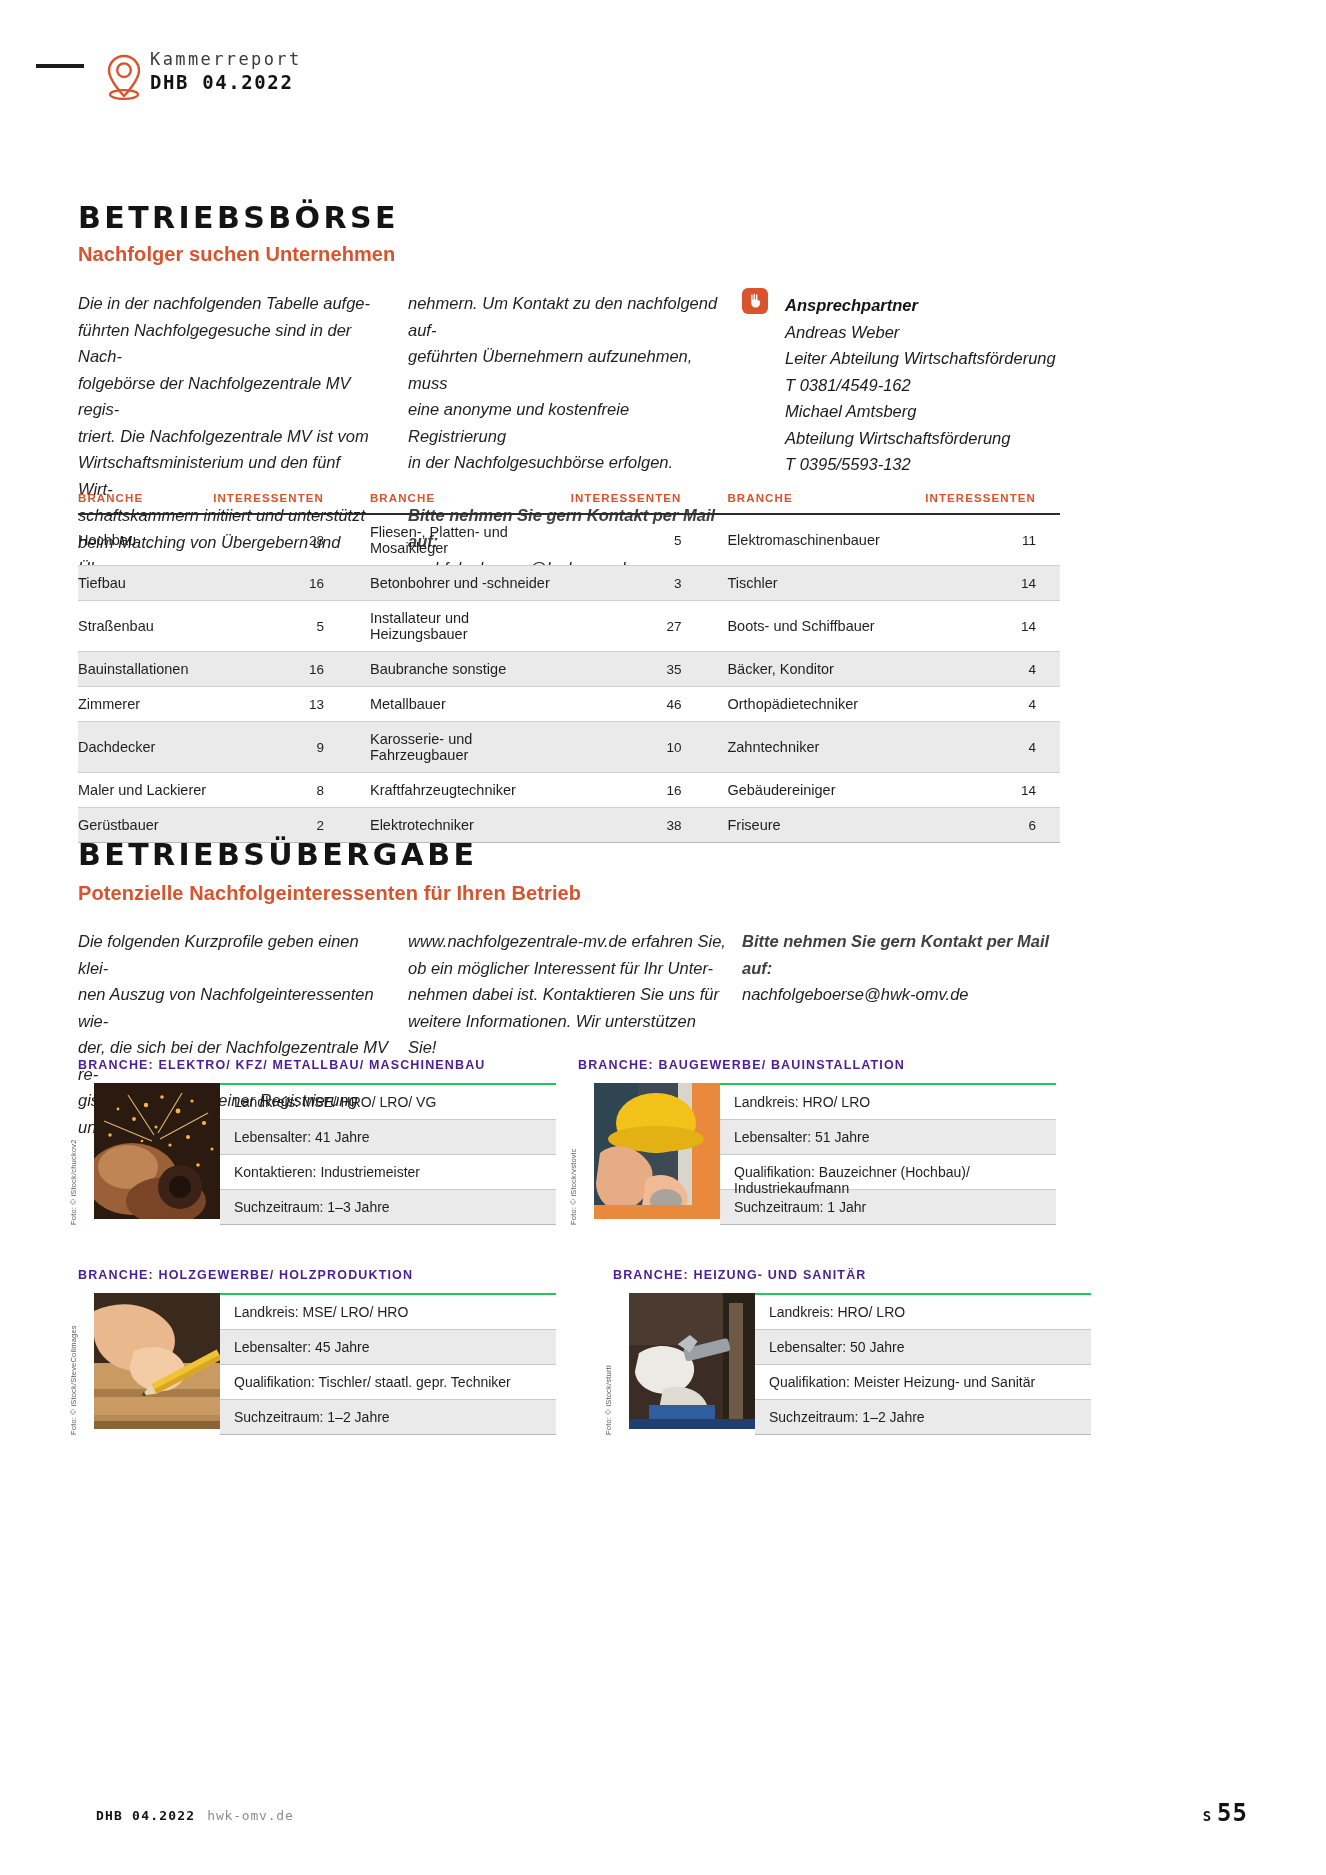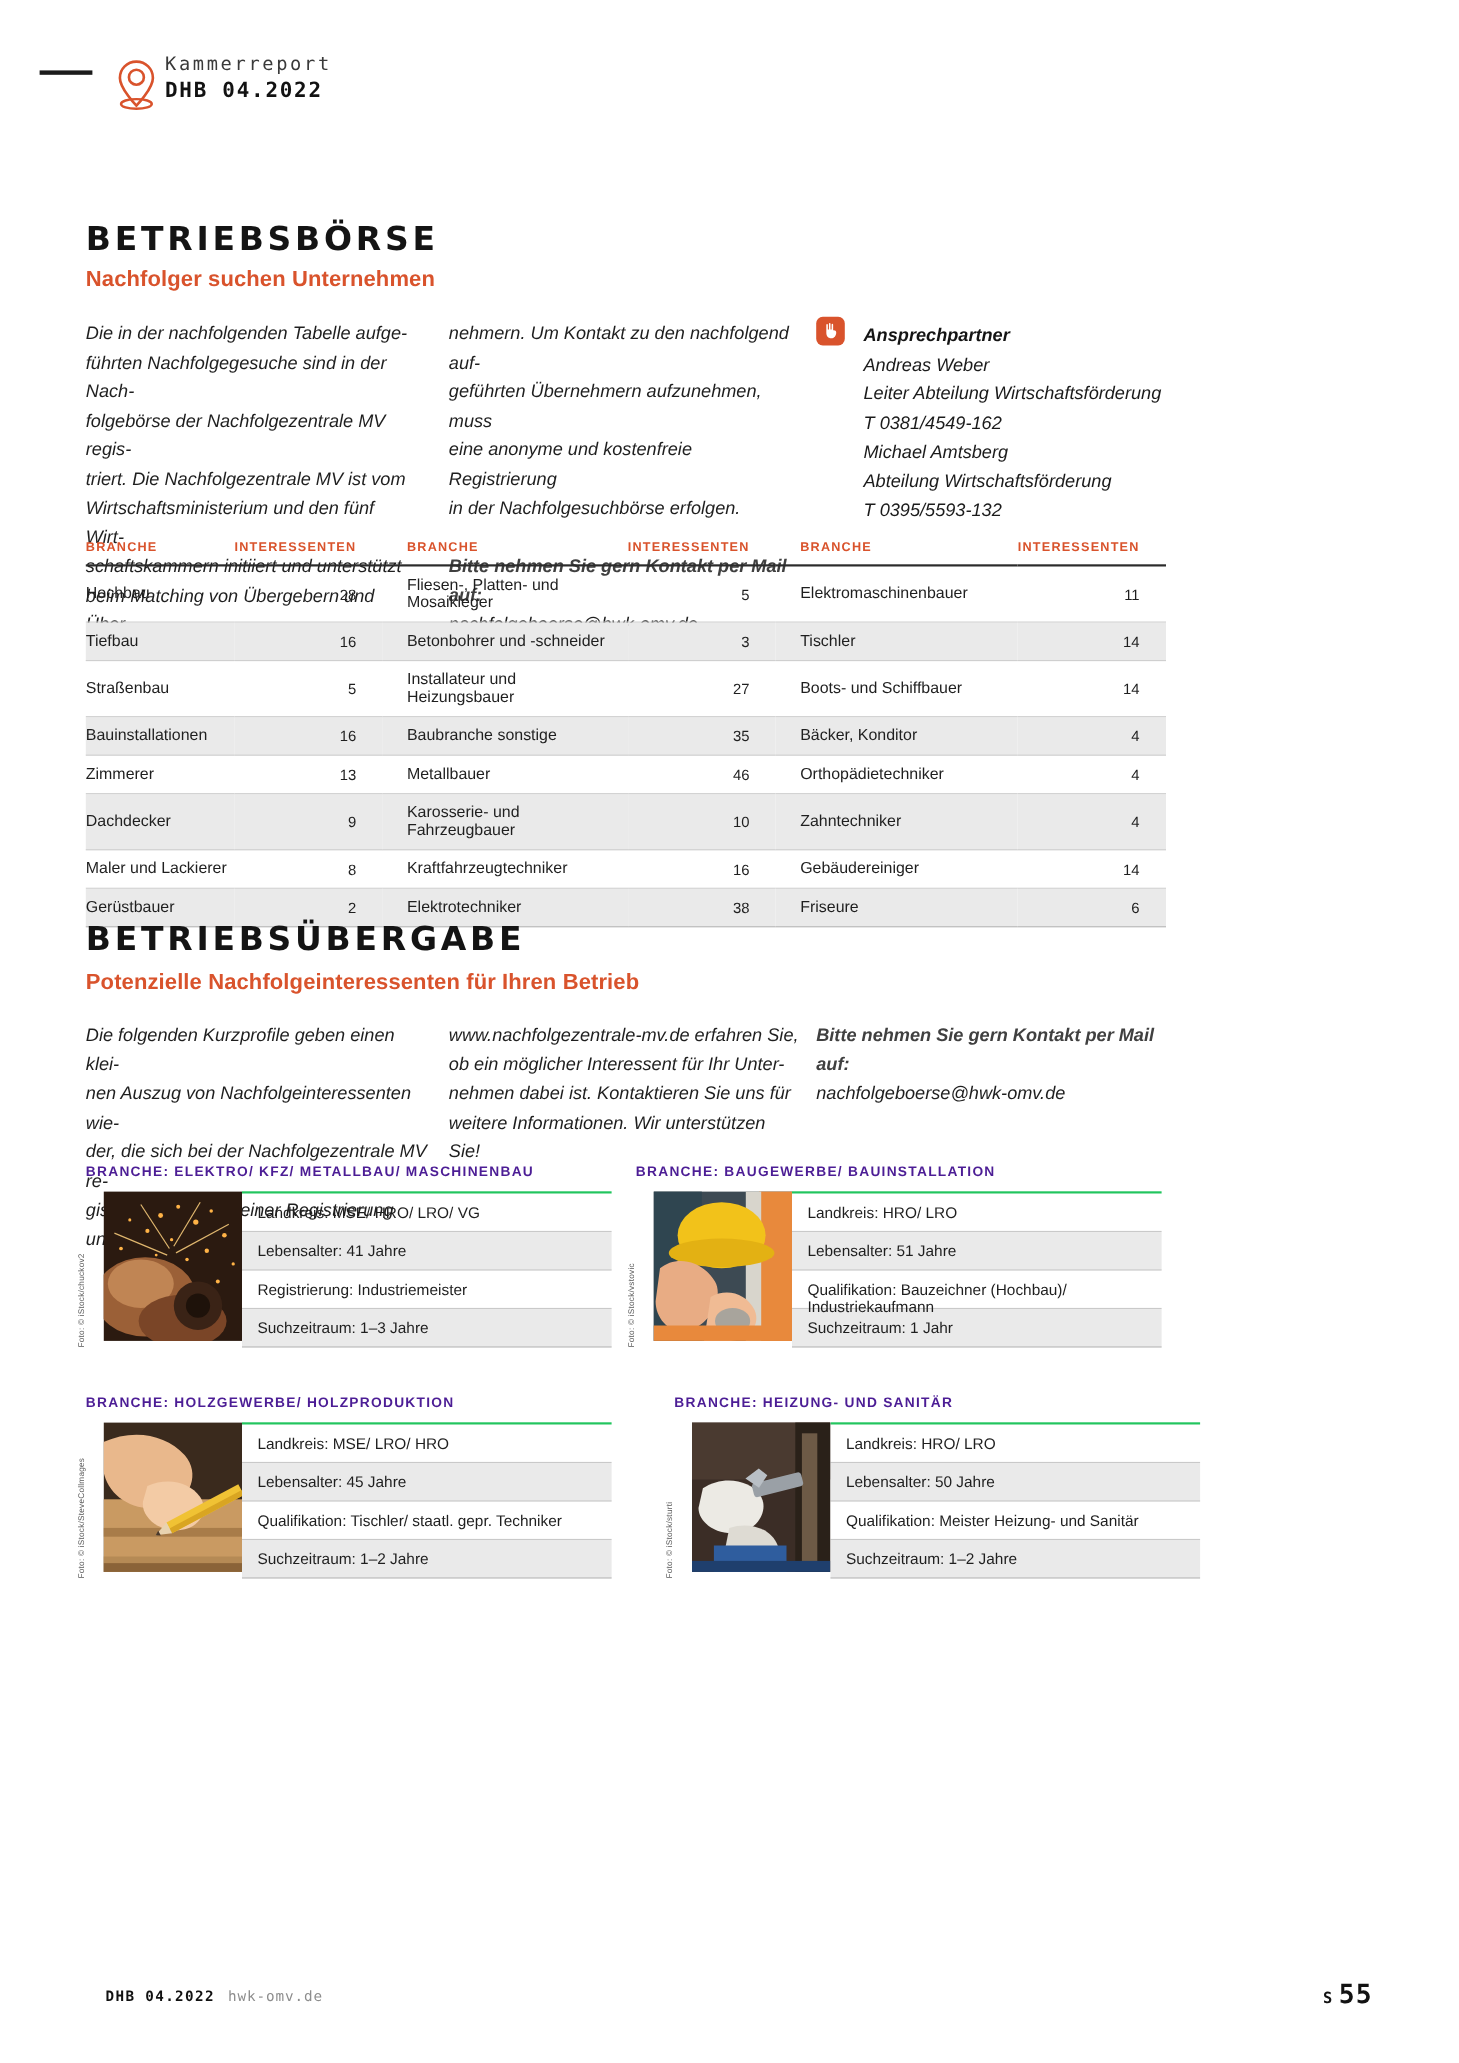--- a/index.html
+++ b/index.html
@@ -404,21 +404,21 @@
           <line x1="60" y1="52" x2="34" y2="12"></line>
           <line x1="64" y1="50" x2="88" y2="10"></line>
           <line x1="66" y1="56" x2="114" y2="30"></line>
           <line x1="58" y1="58" x2="10" y2="38"></line>
         </g>
       </svg>
     </div>
     <div class="rows">
       <div class="prow first">Landkreis:  MSE/ HRO/ LRO/ VG</div>
       <div class="prow alt">Lebensalter:  41 Jahre</div>
-      <div class="prow">Registrierung: Industriemeister</div>
+      <div class="prow">Kontaktieren: Industriemeister</div>
       <div class="prow alt last">Suchzeitraum: 1–3 Jahre</div>
     </div>
   </div>
 </div>
 
 <div class="profile-card" style="left:578px; top:1058px;">
   <div class="profile-head">BRANCHE: BAUGEWERBE/ BAUINSTALLATION</div>
   <div class="profile-body">
     <div class="credit">
       <span>Foto: © iStock/vstovic</span>

